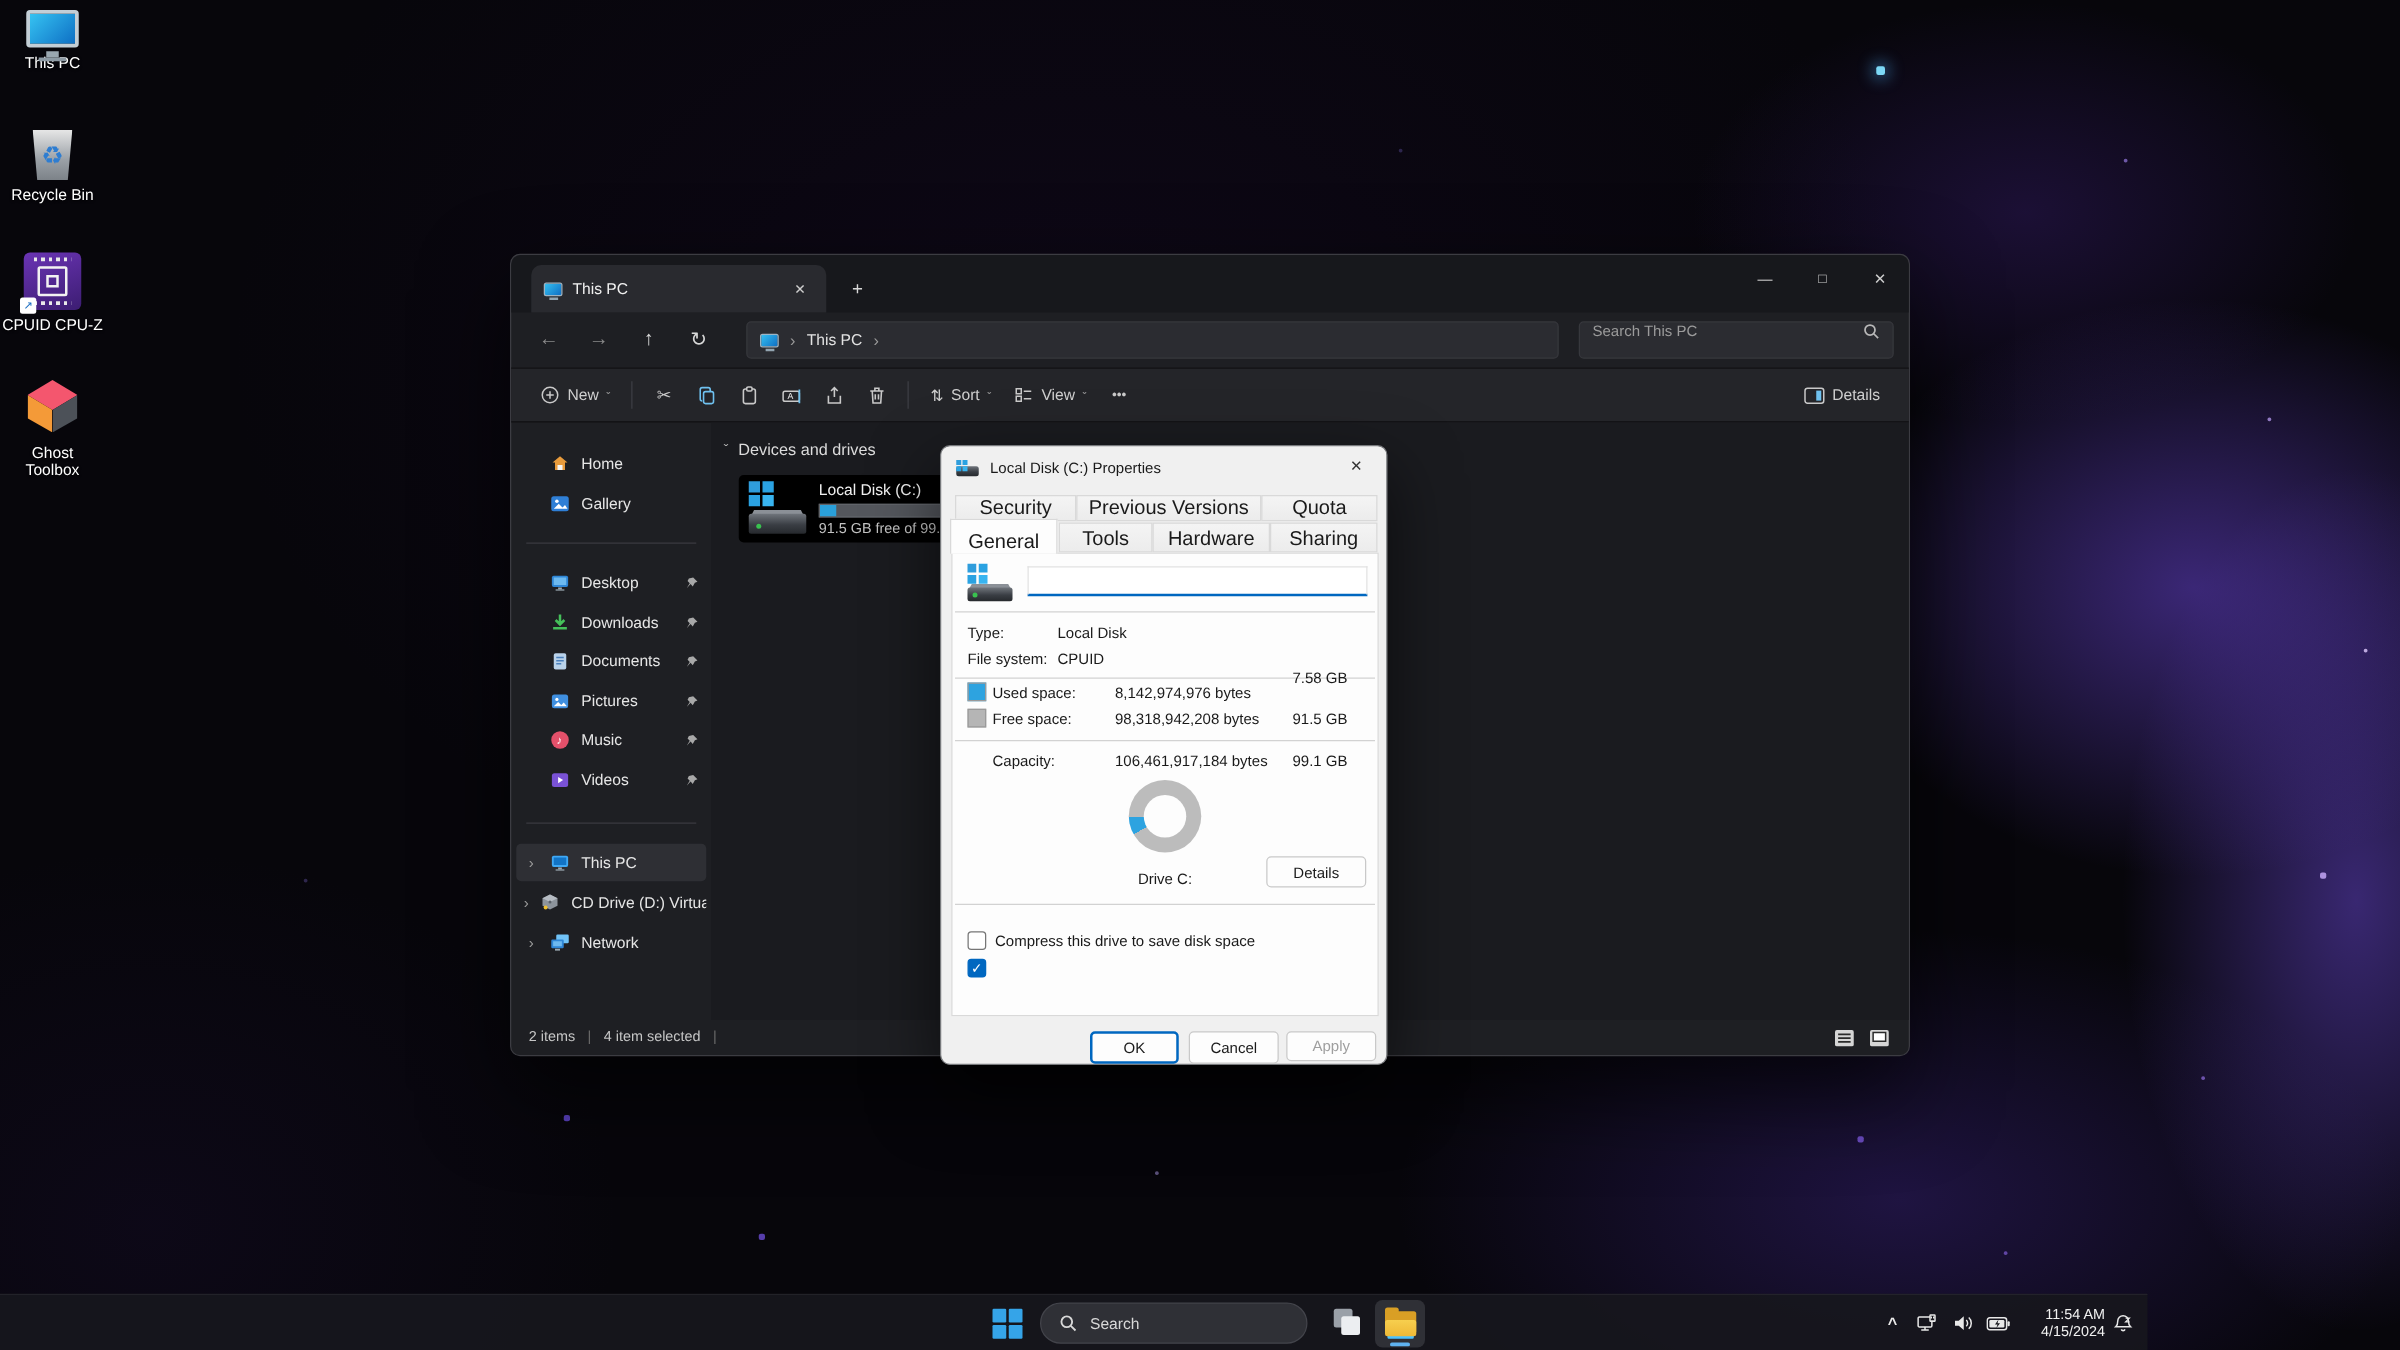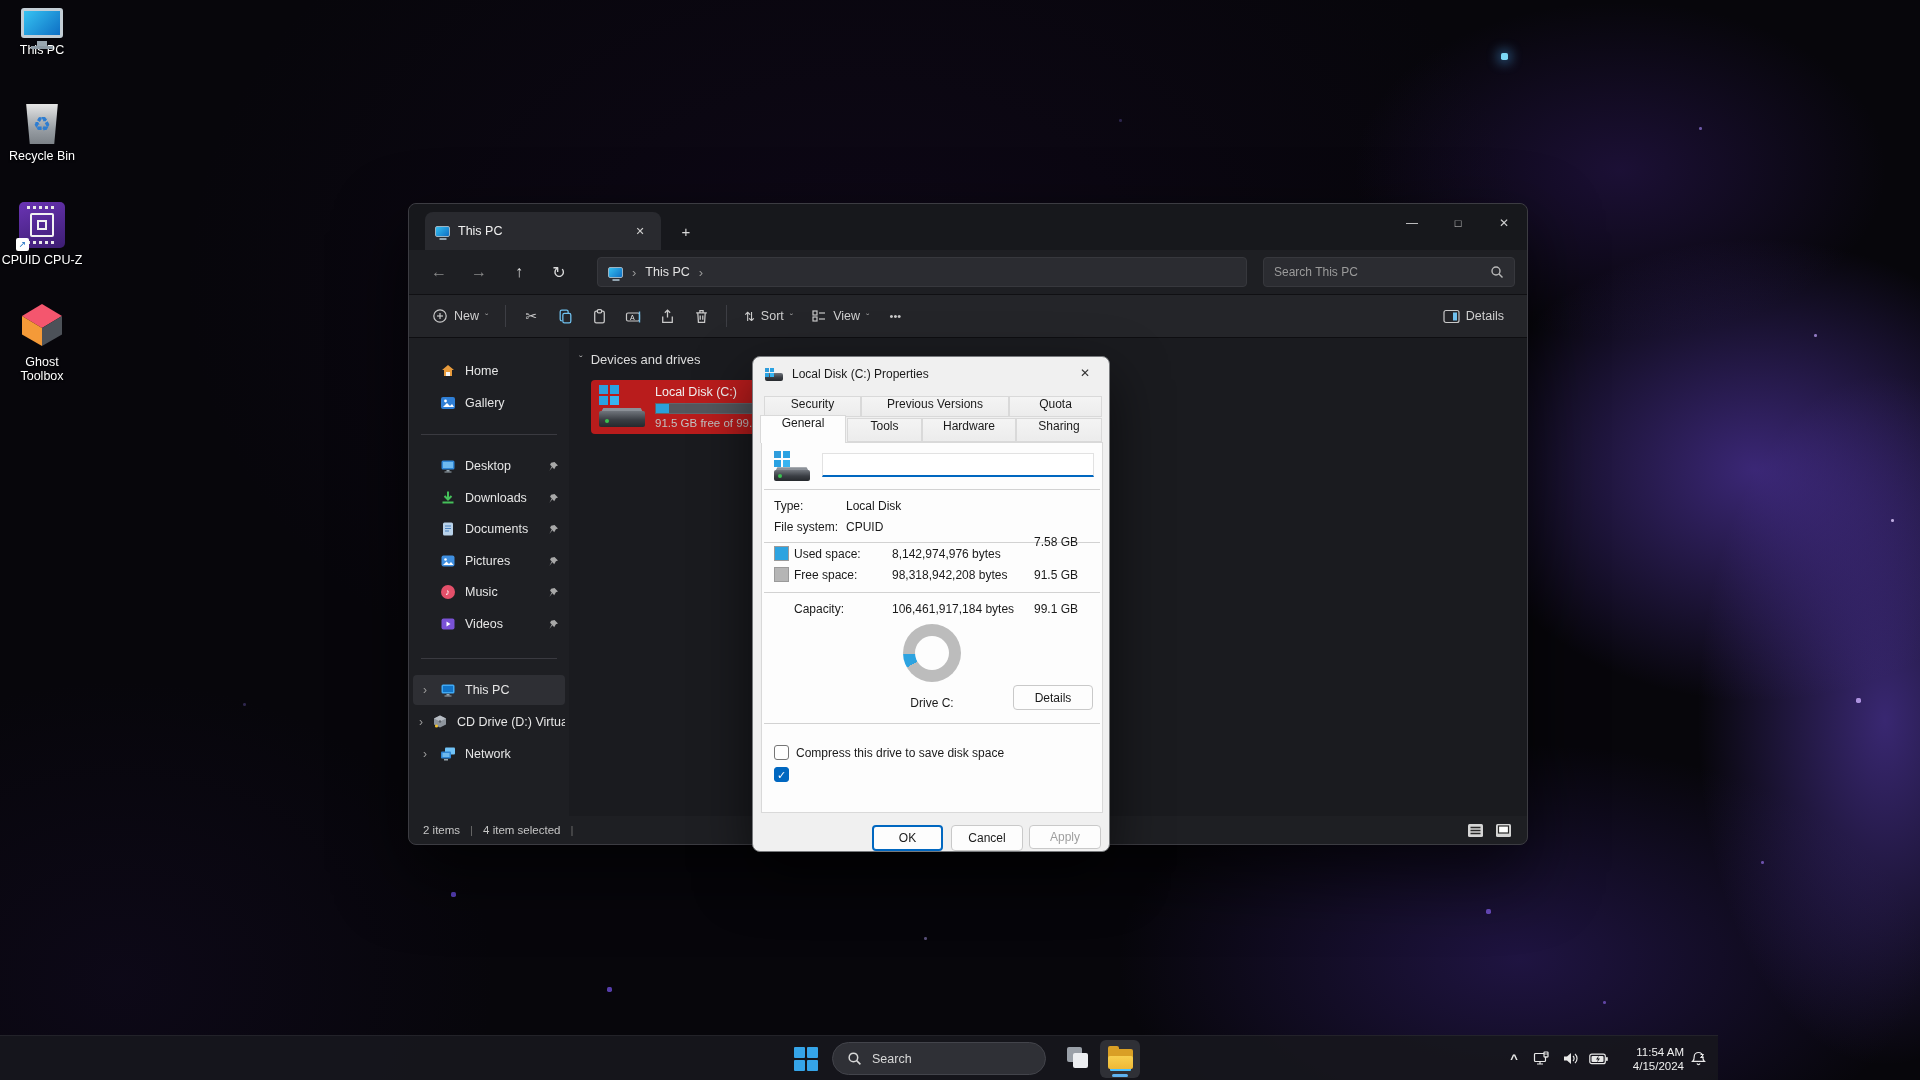--- a/index.html
+++ b/index.html
@@ -76,21 +76,21 @@
   .cap-btn.max { font-size:11px; }
   .navbar { position:absolute; left:0; top:46px; right:0; height:44px; display:flex; align-items:center; }
   .nav-ic { width:32px; height:30px; display:flex; align-items:center; justify-content:center;
     font-size:16px; color:#d8d8d8; border-radius:4px; }
   .nav-ic.dim { color:#8a8a8a; }
   .addr { position:absolute; left:188px; top:7px; width:650px; height:30px; background:#2b2c31;
     border:1px solid #37383d; border-radius:4px; display:flex; align-items:center; padding:0 10px; gap:9px;
     font-size:12.5px; color:#e2e2e2; }
   .crumb-sep { color:#9a9a9a; font-size:13px; }
   .searchbox { position:absolute; left:854px; top:7px; width:252px; height:30px; background:#2b2c31;
-    border:1px solid #37383d; border-radius:4px; display:flex; align-items:center; padding:0 10px;
+    border:1px solid #37383d; border-radius:4px; display:flex; padding:0 10px;
     font-size:12px; color:#9b9b9b; }
   .searchbox .ph { flex:1; }
   .cmdbar { position:absolute; left:0; top:90px; right:0; height:44px; background:#242529;
     border-top:1px solid #101013; border-bottom:1px solid #0e0e11; display:flex; align-items:center;
     padding:0 14px; }
   .cmd-btn { height:32px; display:flex; align-items:center; gap:6px; padding:0 9px; border-radius:4px;
     color:#cfcfcf; font-size:12.5px; }
   .cmd-ic { width:34px; height:32px; display:flex; align-items:center; justify-content:center;
     border-radius:4px; color:#c9c9c9; font-size:14px; }
   .vsep { width:1px; height:22px; background:#3d3e44; margin:0 8px; }
@@ -103,21 +103,21 @@
   .srow .tree { width:12px; color:#9a9a9a; font-size:12px; text-align:center; }
   .srow .spacer { width:12px; }
   .srow.sel { background:#2e2f34; }
   .srow .pin { margin-left:auto; color:#9a9a9a; }
   .sdiv { position:absolute; left:12px; right:12px; height:1px; background:#3a3a40; }
   .sicon { width:18px; height:18px; display:flex; align-items:center; justify-content:center; flex:none; }
   .main { position:absolute; left:160px; right:0; top:0; bottom:0; background:#1a1b1f; }
   .sect { position:absolute; left:10px; top:14px; display:flex; align-items:center; gap:8px;
     font-size:13px; color:#dcdcdc; }
   .sect .chev2 { color:#b8b8b8; font-size:11px; }
-  .tile { position:absolute; left:22px; top:42px; width:280px; height:54px; background:#b91c1c;
+  .tile { position:absolute; left:22px; top:42px; width:280px; height:54px; background:#000000;
     border-radius:4px; display:flex; padding:5px 8px; gap:10px; }
   .tile .name { font-size:12.5px; color:#f0f0f0; }
   .bar { width:152px; height:11px; background:#54575d; border:1px solid #61646a; margin-top:4px; }
   .bar .fill { height:100%; background:#2aa0da; }
   .tile .free { font-size:11.5px; color:#c2c2c2; margin-top:3px; }
   .statusbar { position:absolute; left:0; right:0; bottom:0; height:28px; display:flex; align-items:center;
     padding:0 14px; gap:10px; font-size:11.5px; color:#c6c6c6; }
   .statusbar .pipe { color:#6a6a6a; }
   .view-toggles { margin-left:auto; display:flex; gap:8px; }
   .vt { width:20px; height:18px; display:flex; align-items:center; justify-content:center; color:#d5d5d5; }
@@ -135,21 +135,21 @@
 
   
   .dlg { position:absolute; left:752px; top:356px; width:358px; height:496px; background:#f0f0f0;
     border:1px solid #77797c; border-radius:8px; box-shadow:0 22px 55px rgba(0,0,0,.6);
     color:#1a1a1a; font-size:12px; z-index:10; }
   .dlg-title { position:absolute; left:0; top:0; right:0; height:34px; display:flex; align-items:center;
     padding:0 12px; gap:9px; font-size:12px; color:#1a1a1a; }
   .dlg-close { position:absolute; right:4px; top:2px; width:40px; height:28px; display:flex;
     align-items:center; justify-content:center; color:#333; font-size:12px; border-radius:4px; }
   .ttab { position:absolute; height:21px; background:linear-gradient(#f4f4f4,#ececec);
-    border:1px solid #d9d9d9; display:flex; align-items:flex-start; justify-content:center; font-size:12px;
+    border:1px solid #d9d9d9; display:flex; align-items:flex-end; justify-content:center; font-size:16px;
     color:#1a1a1a; }
   .ttab.front { height:24px; }
   .ttab.active { background:#fdfdfd; border-bottom:none; height:28px; z-index:3; }
   .page { position:absolute; left:8px; top:85px; width:342px; height:371px; background:#fdfdfd;
     border:1px solid #d9d9d9; z-index:2; }
   .psep { position:absolute; left:2px; right:2px; height:1px; background:#d2d2d2; }
   .prow-label { position:absolute; color:#1a1a1a; }
   .num { position:absolute; }
   .swatch { position:absolute; width:15px; height:15px; border:1px solid #9a9a9a; }
   .donut { position:absolute; border-radius:50%; }

